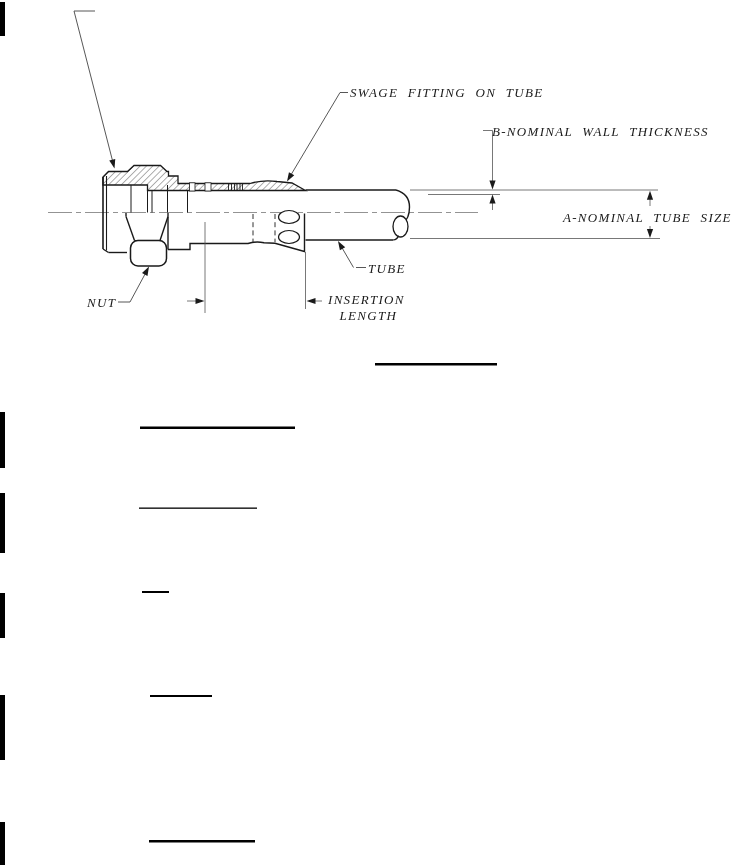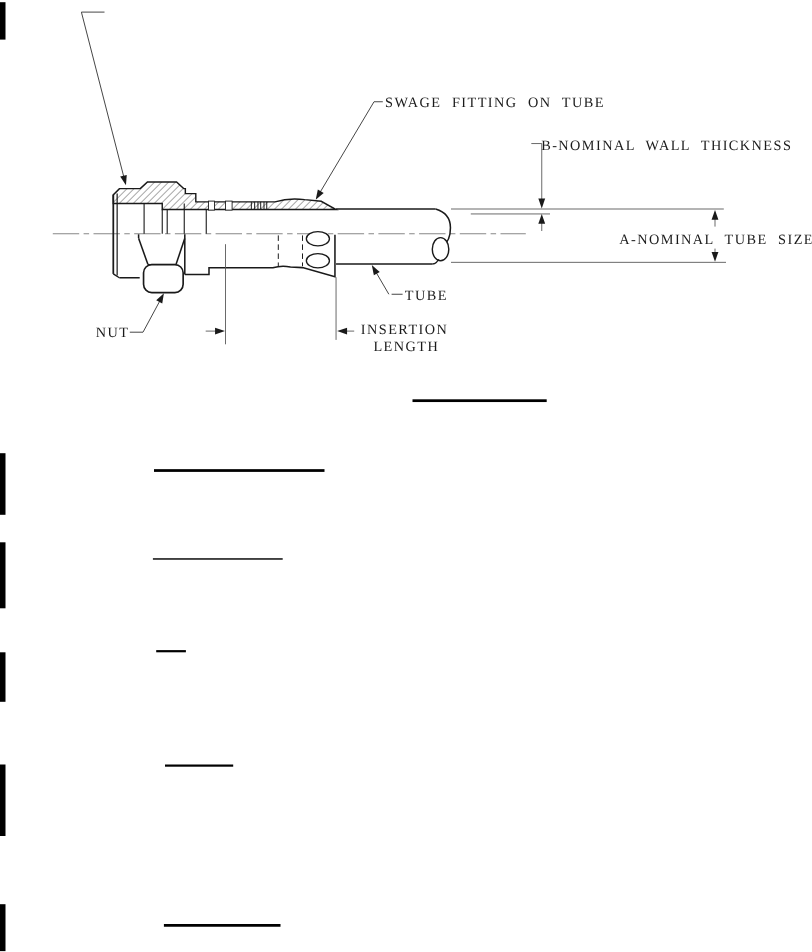--- a/index.html
+++ b/index.html
@@ -2,20 +2,21 @@
 <html><head>
 <meta charset="utf-8">
 <style>
   html,body{margin:0;padding:0;background:#ffffff;}
   .page{
     position:relative;
     width:738px;height:865px;
     background:#ffffff;
     overflow:hidden;
     font-family:"Liberation Serif", serif;
+    font-style:italic;
   }
   svg text{
     font-family:"Liberation Serif", serif;
     font-size:13px;
     fill:#1a1a1a;
     letter-spacing:1.3px;
     word-spacing:5px;
     white-space:pre;
   }
 </style>

